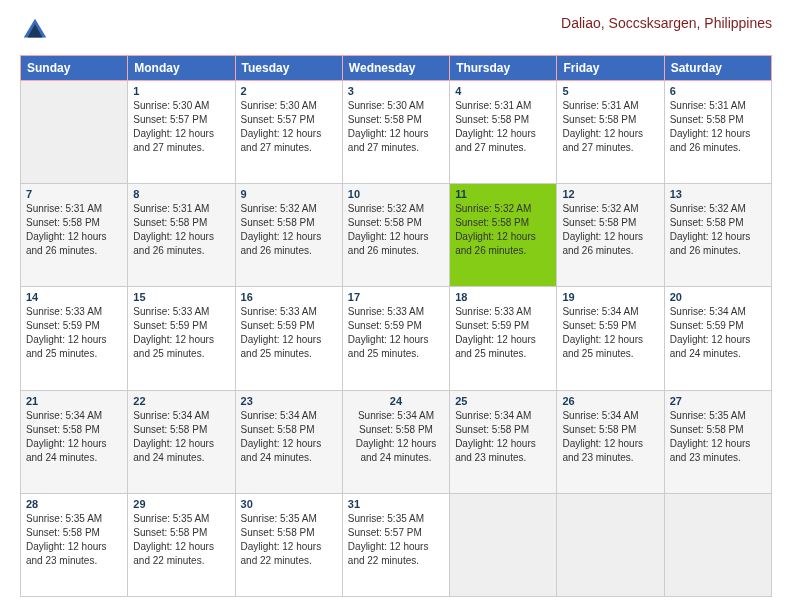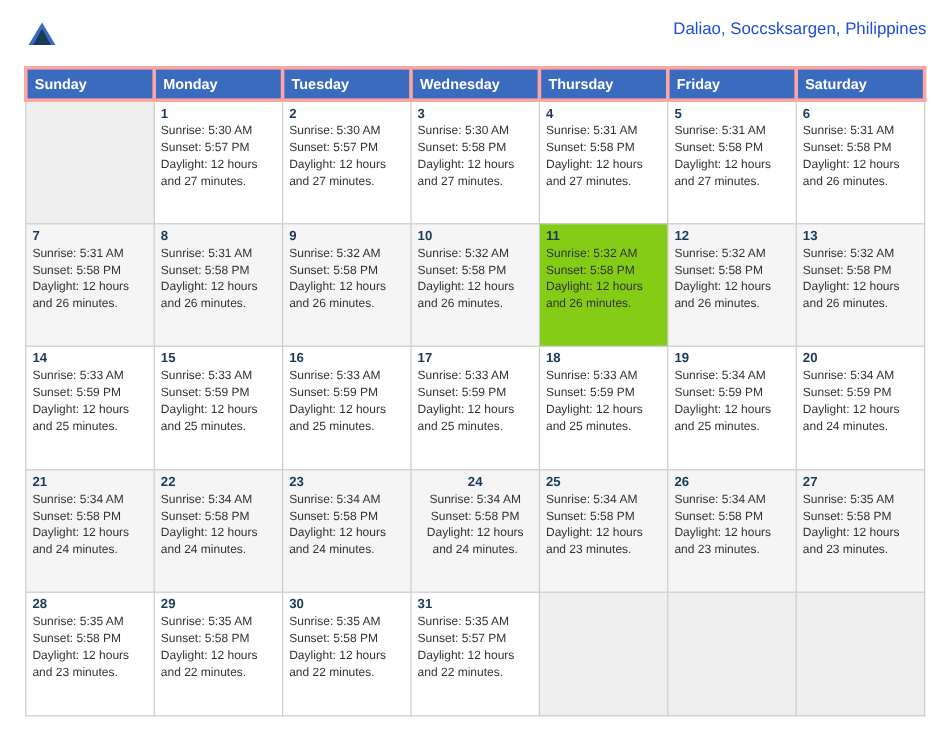--- a/index.html
+++ b/index.html
@@ -41,34 +41,34 @@
     .title-section {
       text-align: right;
     }
     .main-title {
       font-size: 36px;
       font-weight: bold;
       color: #1a3a5c;
     }
     .subtitle {
       font-size: 14px;
-      color: #1d4ed8;
+      color: #7f1d1d;
     }
     .calendar {
       width: 100%;
       border-collapse: collapse;
       flex: 1;
     }
     .calendar th {
       background-color: #3a6bbf;
       color: white;
       text-align: left;
       padding: 5px 6px;
       font-size: 12px;
-      border: 3px solid #fca5a5;
+      border: 1px solid #fca5a5;
     }
     .calendar td {
       border: 1px solid #ccc;
       vertical-align: top;
       padding: 4px 5px;
       font-size: 9px;
       color: #333;
       width: calc(100% / 7);
       height: 82px;
     }

